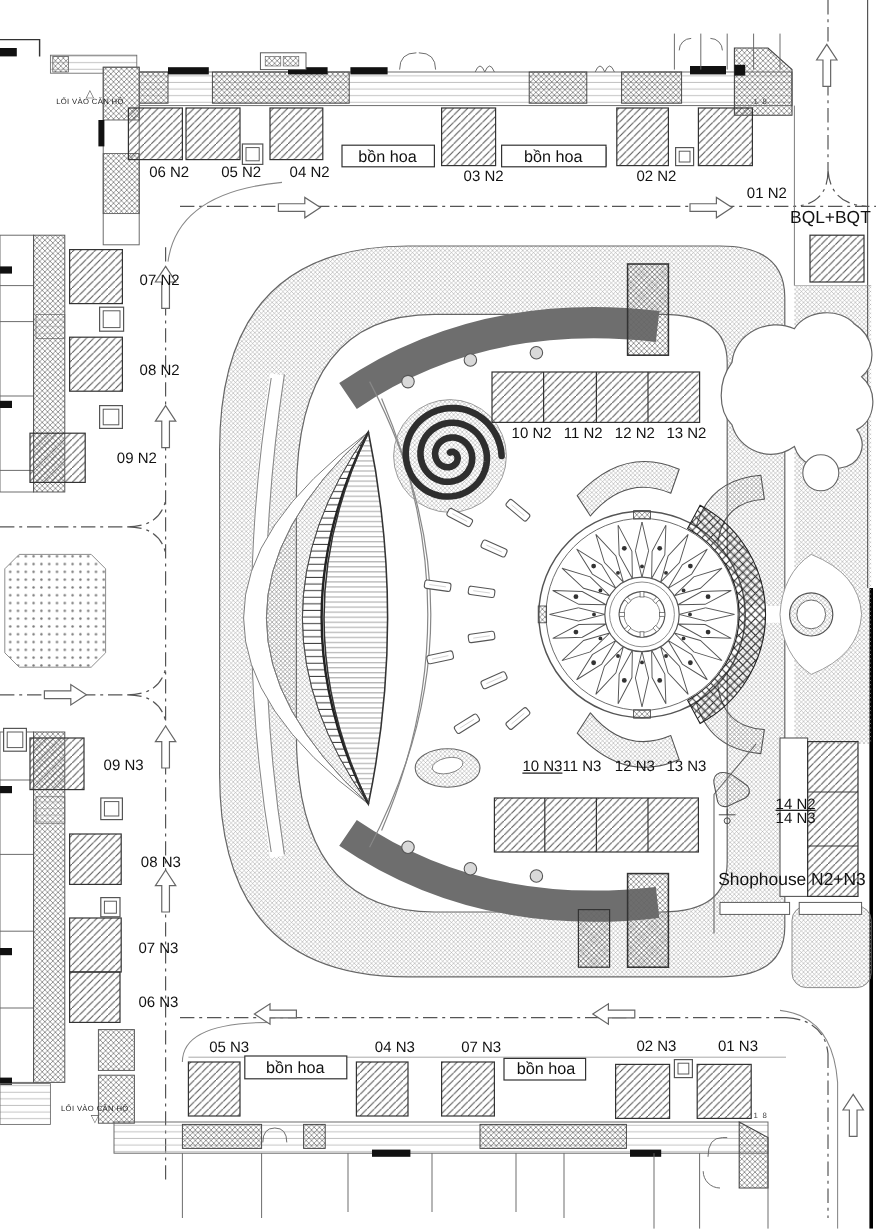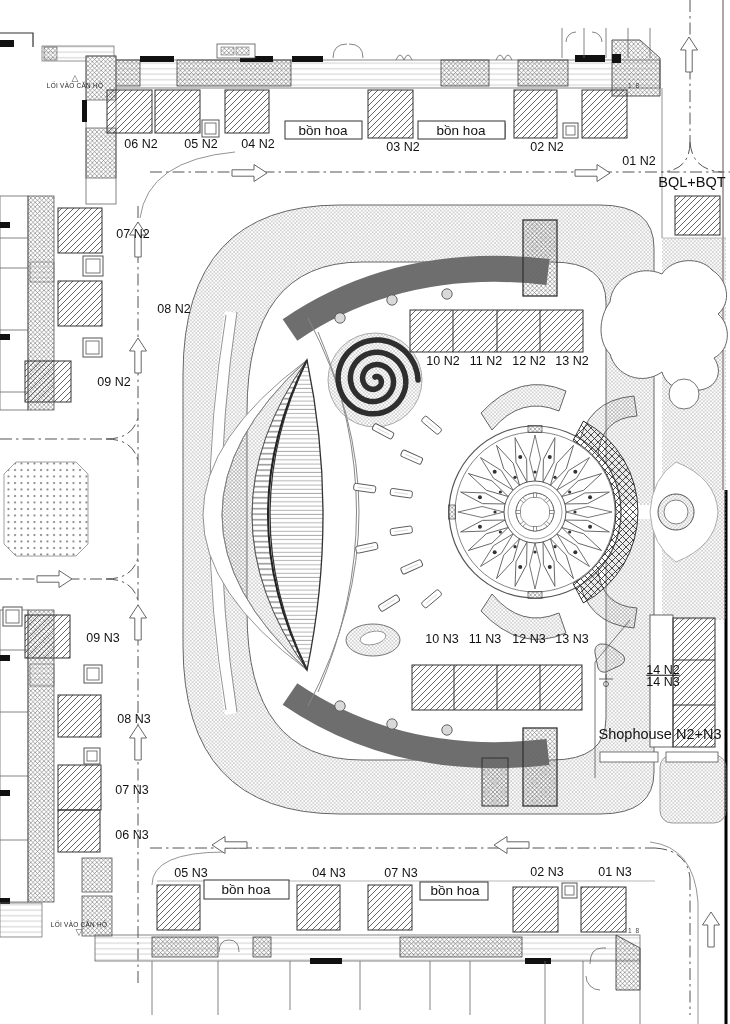--- a/index.html
+++ b/index.html
@@ -429,28 +429,28 @@
       </g>
 </svg>
 <div id="labels-layer">
       <div class="lbl unit-label" style="left: 130px; top: 144px;">06 N2</div>
       <div class="lbl unit-label" style="left: 190px; top: 144px;">05 N2</div>
       <div class="lbl unit-label" style="left: 247px; top: 144px;">04 N2</div>
       <div class="lbl unit-label" style="left: 392px; top: 147px;">03 N2</div>
       <div class="lbl unit-label" style="left: 536px; top: 147px;">02 N2</div>
       <div class="lbl unit-label" style="left: 604px; top: 161px; margin-left: 24px;">01 N2</div>
       <div class="lbl unit-label" style="left: 122px; top: 234px;">07 N2</div>
-      <div class="lbl unit-label" style="left: 122px; top: 309px; margin-left: 41px;">08 N2</div>
+      <div class="lbl unit-label" style="left: 122px; top: 309px;">08 N2</div>
       <div class="lbl unit-label" style="left: 90px; top: 382px; margin-left: 13px;">09 N2</div>
       <div class="lbl unit-label" style="left: 432px; top: 361px;">10 N2</div>
       <div class="lbl unit-label" style="left: 475px; top: 361px;">11 N2</div>
       <div class="lbl unit-label" style="left: 518px; top: 361px;">12 N2</div>
       <div class="lbl unit-label" style="left: 561px; top: 361px;">13 N2</div>
       <div class="lbl unit-label" style="left: 652px; top: 670px; text-decoration: underline;">14 N2</div>
-      <div class="lbl unit-label" style="left: 431px; top: 639px;">10 N3</div>
+      <div class="lbl unit-label" style="left: 441px; top: 639px; text-decoration: underline;">10 N3</div>
       <div class="lbl unit-label" style="left: 474px; top: 639px;">11 N3</div>
       <div class="lbl unit-label" style="left: 518px; top: 639px;">12 N3</div>
       <div class="lbl unit-label" style="left: 561px; top: 639px;">13 N3</div>
       <div class="lbl unit-label" style="left: 652px; top: 682px;">14 N3</div>
       <div class="lbl unit-label" style="left: 92px; top: 638px;">09 N3</div>
       <div class="lbl unit-label" style="left: 123px; top: 719px;">08 N3</div>
       <div class="lbl unit-label" style="left: 121px; top: 790px;">07 N3</div>
       <div class="lbl unit-label" style="left: 121px; top: 835px;">06 N3</div>
       <div class="lbl unit-label" style="left: 180px; top: 873px; text-align: right;">05 N3</div>
       <div class="lbl unit-label" style="left: 318px; top: 873px;">04 N3</div>

